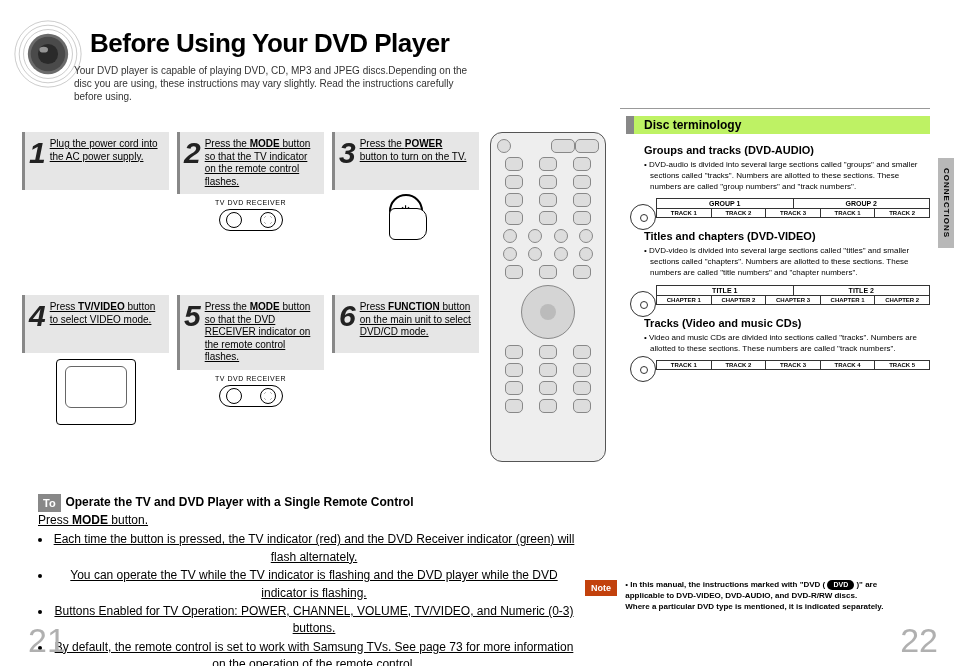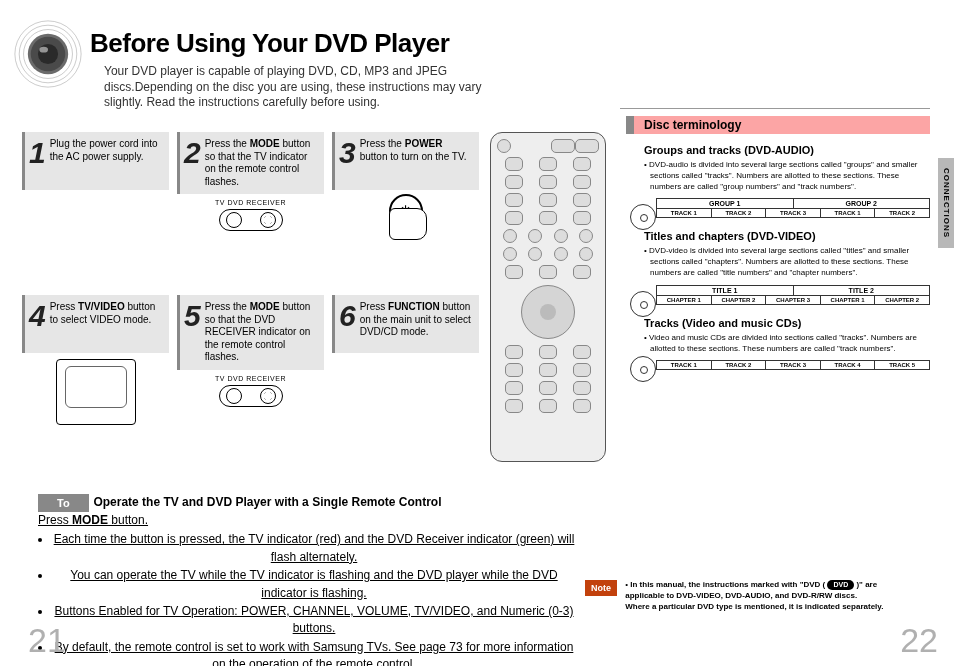--- a/index.html
+++ b/index.html
@@ -29,24 +29,24 @@
 .title {
   position: absolute;
   left: 90px;
   top: 28px;
   font-size: 26px;
   font-weight: bold;
   letter-spacing: -0.5px;
 }
 .intro {
   position: absolute;
-  left: 104px;
+  left: 74px;
   top: 64px;
   width: 400px;
-  font-size: 12px;
+  font-size: 10px;
   line-height: 1.3;
   color: #333;
 }
 .divider-line {
   position: absolute;
   left: 620px;
   top: 108px;
   width: 310px;
   border-top: 1px solid #999;
 }
@@ -93,20 +93,21 @@
   font-weight: bold;
   font-style: italic;
   line-height: 0.85;
   padding-right: 4px;
   color: #222;
   margin-top: 2px;
 }
 .step-text {
   font-size: 10px;
   line-height: 1.25;
+  text-decoration: underline;
 }
 .step-text b { font-weight: bold; }
 .step-below {
   text-align: center;
   font-size: 8px;
   margin-top: 4px;
 }
 .tv-dvd-label {
   font-size: 7px;
   letter-spacing: 0.5px;
@@ -229,21 +230,21 @@
   position: absolute;
   left: 626px;
   top: 116px;
   width: 304px;
 }
 .section-heading {
   font-size: 12px;
   font-weight: bold;
   padding: 2px 0 2px 10px;
   border-left: 8px solid #888;
-  background: #fca5a5;
+  background: #bef264;
   margin-bottom: 10px;
 }
 .sub-heading {
   font-size: 11px;
   font-weight: bold;
   margin: 6px 0 4px 18px;
 }
 .bullet-text {
   font-size: 8px;
   line-height: 1.35;
@@ -309,21 +310,21 @@
   left: 38px;
   top: 494px;
   width: 538px;
 }
 .to-badge {
   display: inline-block;
   background: #888;
   color: #fff;
   font-size: 11px;
   font-weight: bold;
-  padding: 3px 19px;
+  padding: 3px 5px;
   vertical-align: middle;
 }
 .operate-title {
   font-size: 12px;
   font-weight: bold;
   display: inline;
   margin-left: 2px;
 }
 .operate-body {
   font-size: 12px;

